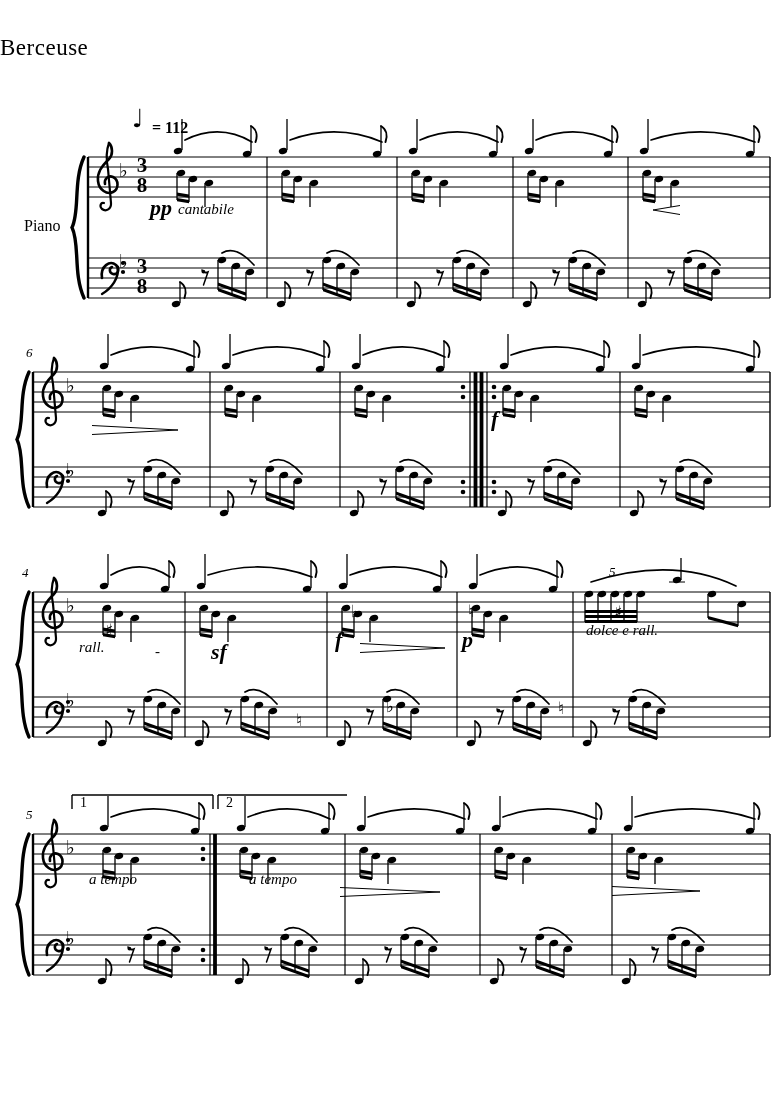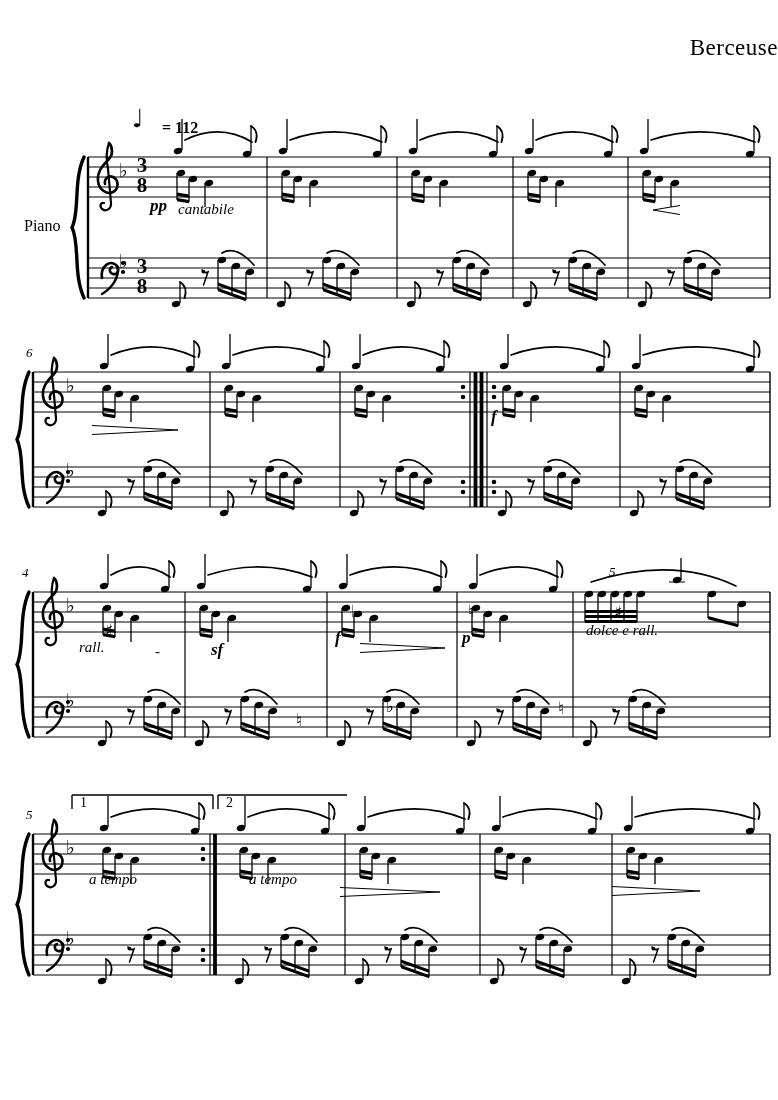--- a/index.html
+++ b/index.html
@@ -1,27 +1,27 @@
 <!DOCTYPE html>
 <html><head>
 <meta charset="utf-8">
 <style>
   html,body{margin:0;padding:0;background:#888;}
   #page{position:relative;width:778px;height:1100px;background:#ffffff;
         font-family:"Liberation Serif", serif;color:#000;overflow:hidden;}
   #notation{position:absolute;left:0;top:0;}
   .ann{position:absolute;white-space:nowrap;line-height:1;}
-  .title{width:778px;text-align:right;font-size:23px;letter-spacing:.5px;}
+  .title{width:778px;text-align:left;font-size:23px;letter-spacing:.5px;}
   .inst{font-size:16px;margin-top:6px;}
   .tempo-glyph{font-family:"DejaVu Sans",sans-serif;font-size:25px;}
-  .tempo-mark{font-size:16px;font-weight:bold;margin-left:10px;}
+  .tempo-mark{font-size:16px;font-weight:bold;}
   .ts{width:20px;text-align:center;font-size:21px;font-weight:bold;}
   .flat{font-family:"DejaVu Sans",sans-serif;font-size:19px;}
   .mnum{font-size:13px;font-style:italic;}
-  .dyn{font-size:17px;font-weight:bold;font-style:italic;}
+  .dyn{font-size:22px;font-weight:bold;font-style:italic;}
   .expr{font-size:15px;font-style:italic;}
   .volta-num{font-size:14px;}
   .tuplet{font-size:13px;font-style:italic;}
 </style>
 </head>
 <body>
 
 <div id="page">
   <svg id="notation" width="778" height="1100" viewBox="0 0 778 1100">
       <line x1="88" y1="157" x2="770" y2="157" stroke="#000" stroke-width="1"></line>

